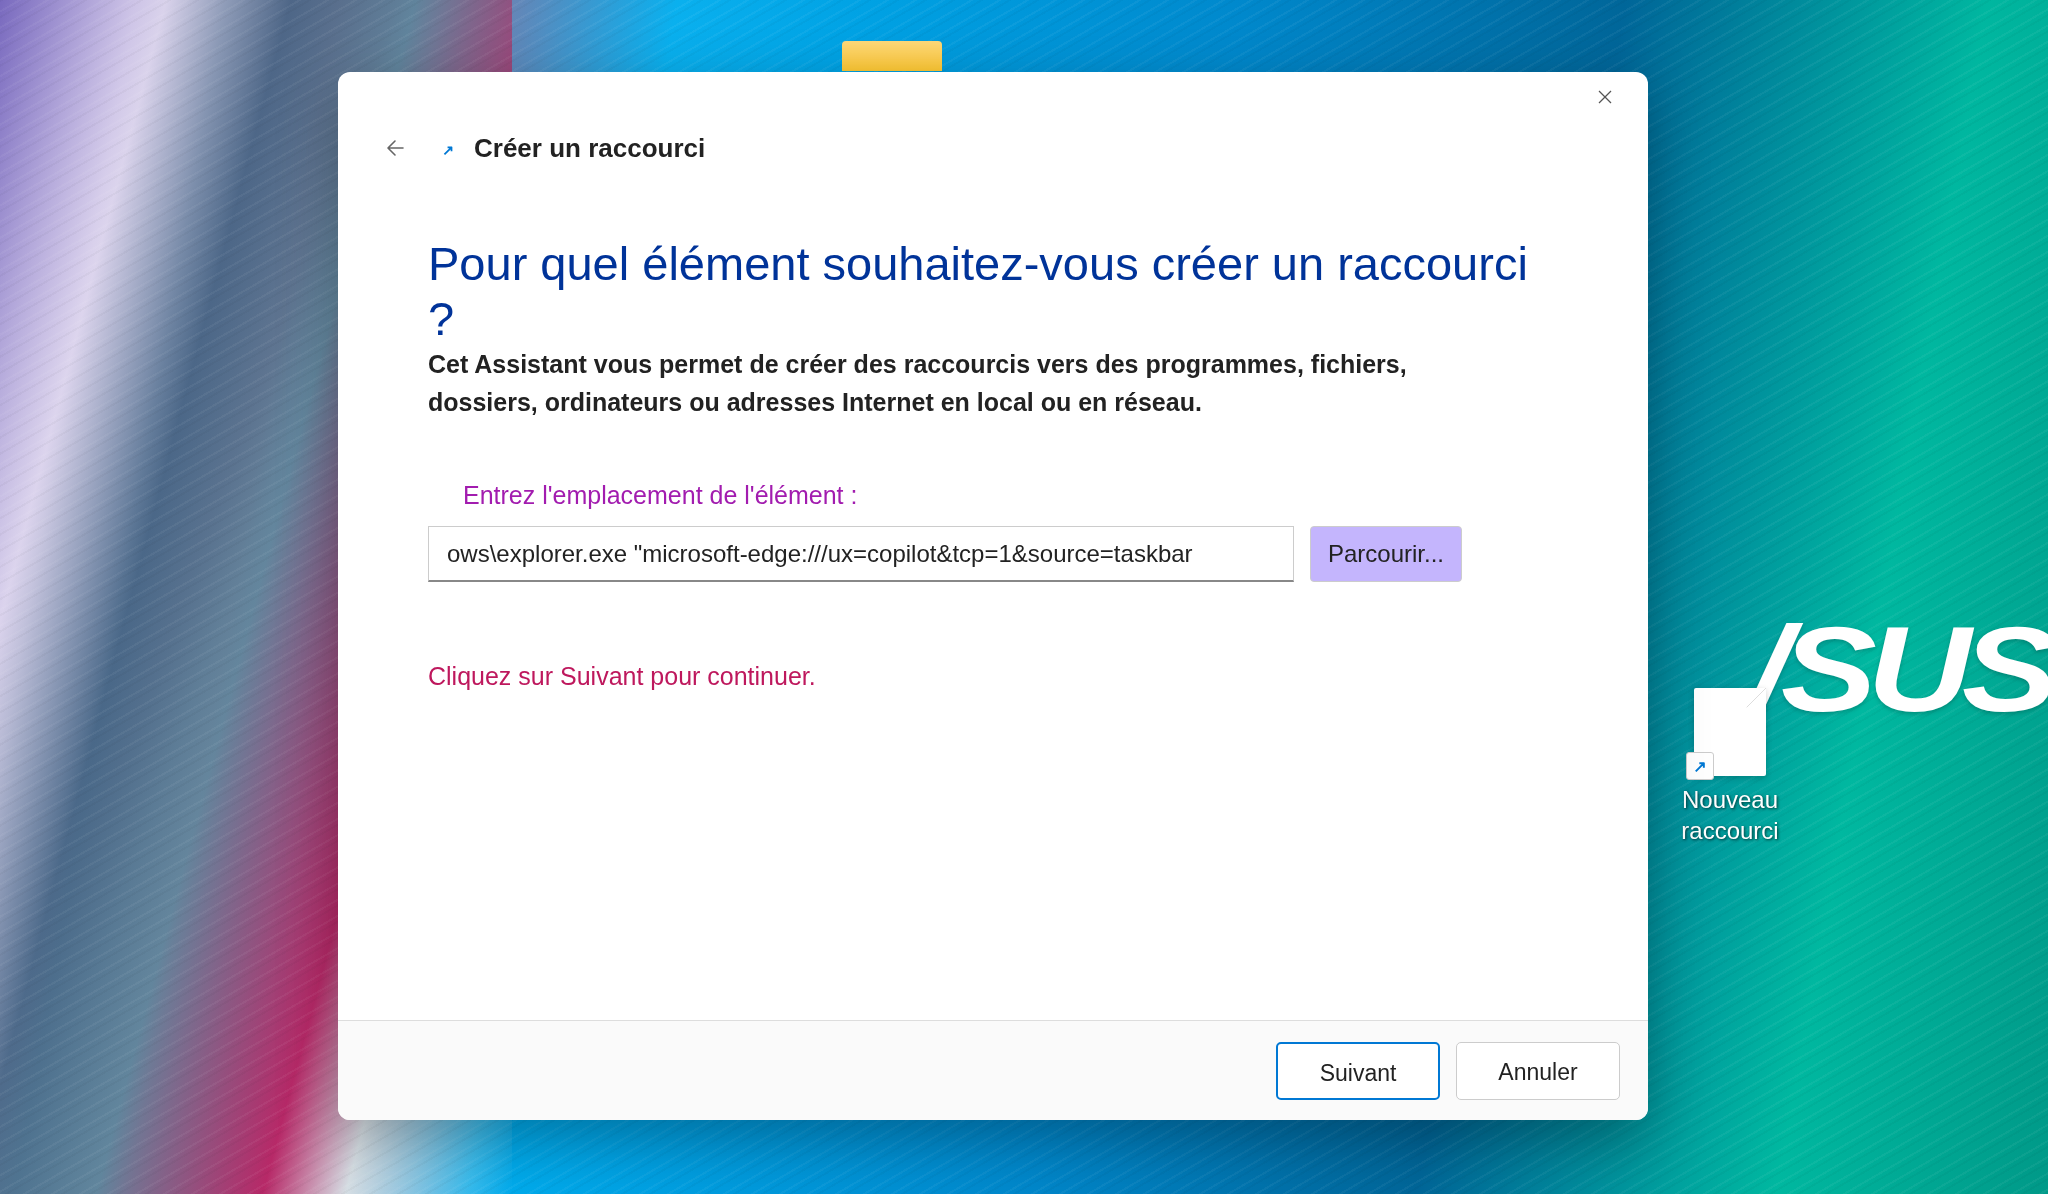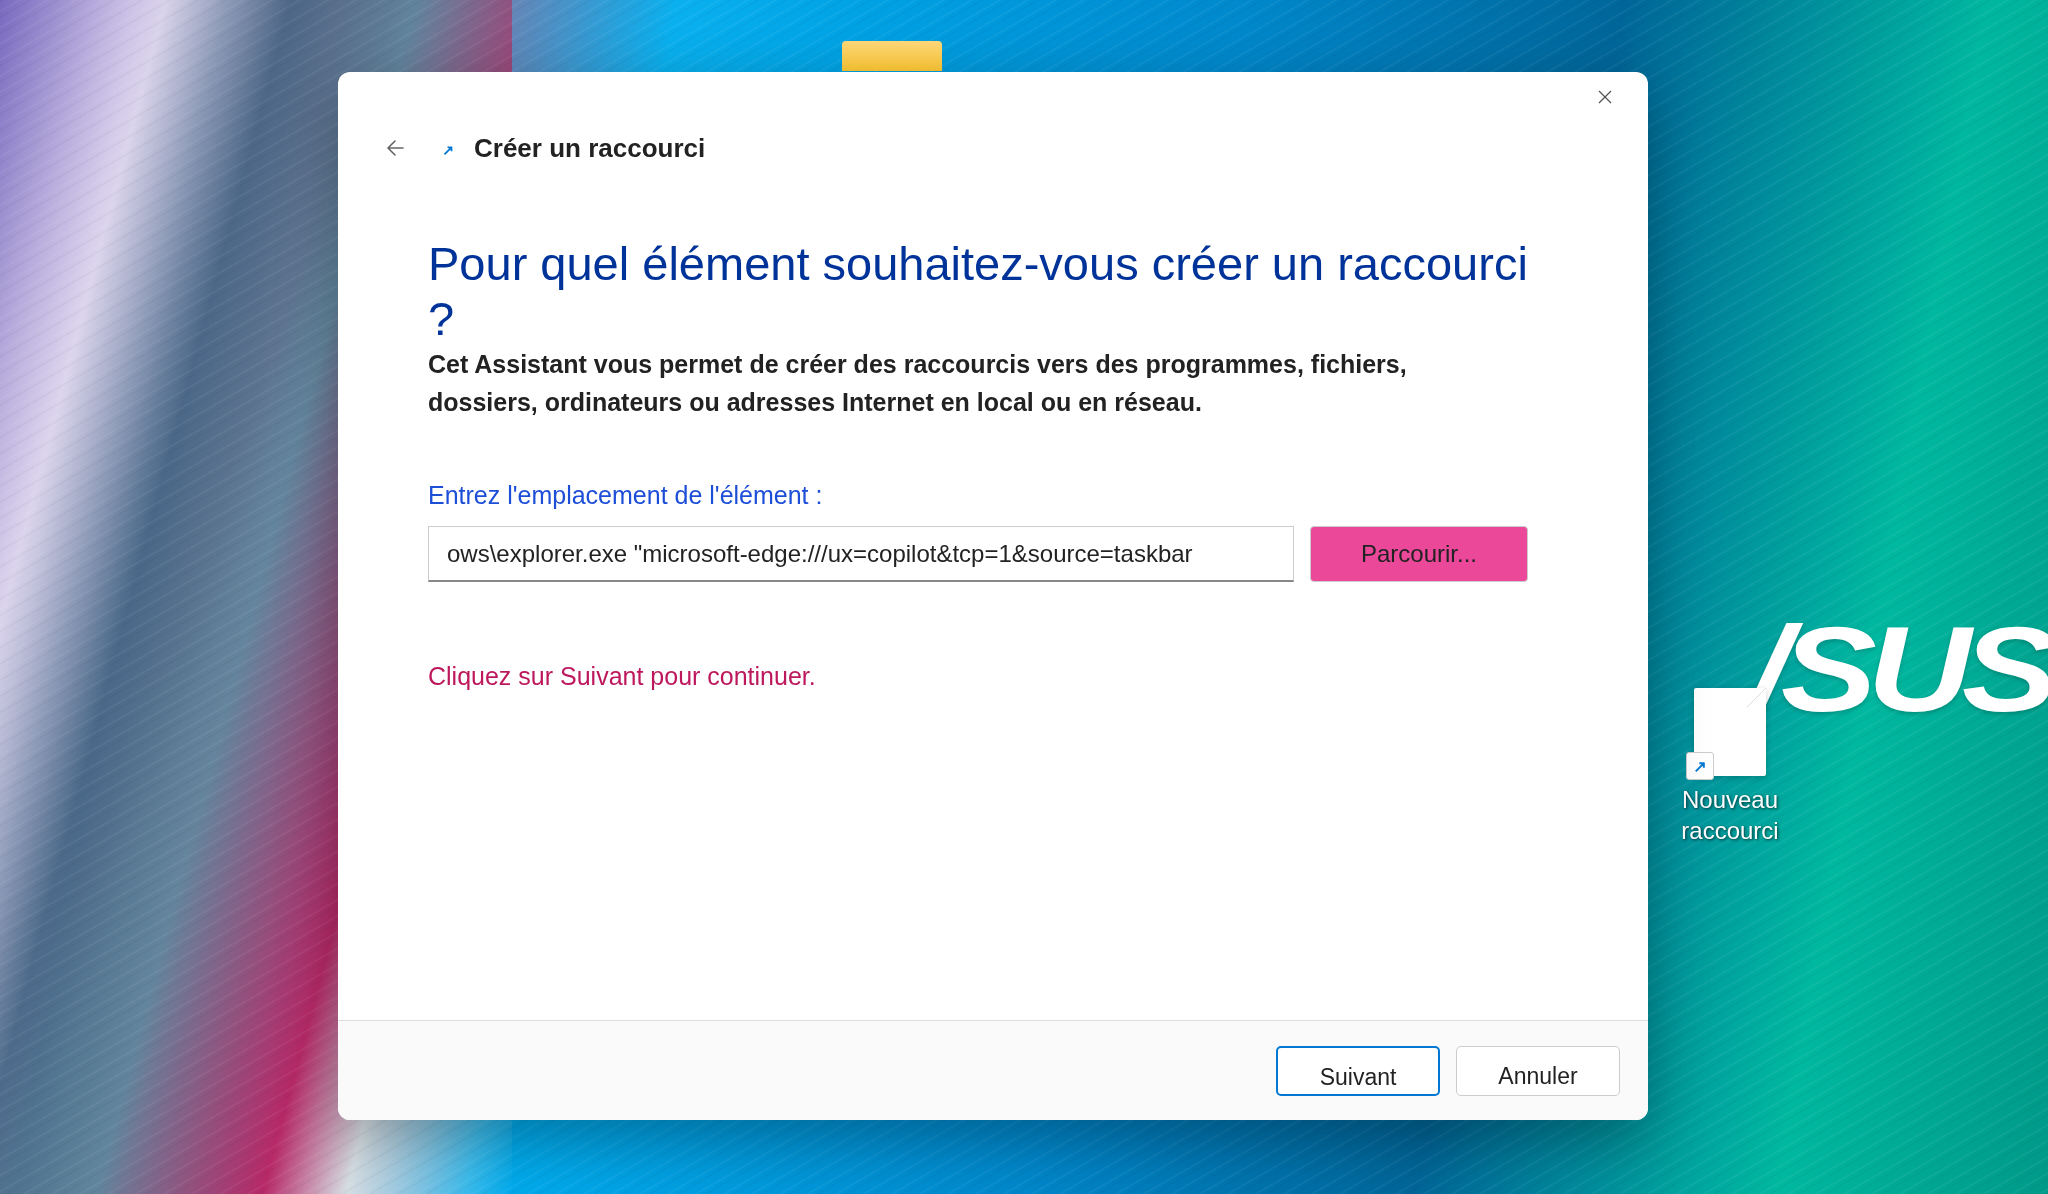--- a/index.html
+++ b/index.html
@@ -248,22 +248,23 @@
       font-weight: 700;
       color: #222;
       line-height: 1.5;
       margin-bottom: 60px;
       max-width: 1030px;
     }
     
     .input-label {
       font-size: 25px;
       font-weight: 400;
-      color: #1d4ed8;
+      color: #a21caf;
       margin-bottom: 16px;
+      margin-left: 35px;
     }
     
     .input-row {
       display: flex;
       gap: 16px;
       align-items: stretch;
       margin-bottom: 80px;
     }
     
     .location-input {
@@ -276,24 +277,24 @@
       font-size: 24px;
       font-family: inherit;
       color: #222;
       outline: none;
       direction: ltr;
       text-align: left;
       overflow: hidden;
     }
     
     .browse-btn {
-      width: 218px;
+      width: 152px;
       height: 56px;
       border: 1px solid #ccc;
-      background: #ec4899;
+      background: #c4b5fd;
       font-size: 24px;
       font-family: inherit;
       color: #222;
       cursor: pointer;
       border-radius: 4px;
     }
     
     .continue-text {
       font-size: 25px;
       font-weight: 400;
@@ -307,21 +308,21 @@
       border-radius: 0 0 12px 12px;
       display: flex;
       justify-content: flex-end;
       align-items: center;
       gap: 16px;
       padding-right: 28px;
     }
     
     .footer-btn {
       min-width: 164px;
-      height: 50px;
+      height: 58px;
       border: 1px solid #ccc;
       background: white;
       font-size: 23px;
       font-family: inherit;
       color: #222;
       cursor: pointer;
       border-radius: 5px;
       padding: 16px 24px;
     }
     

